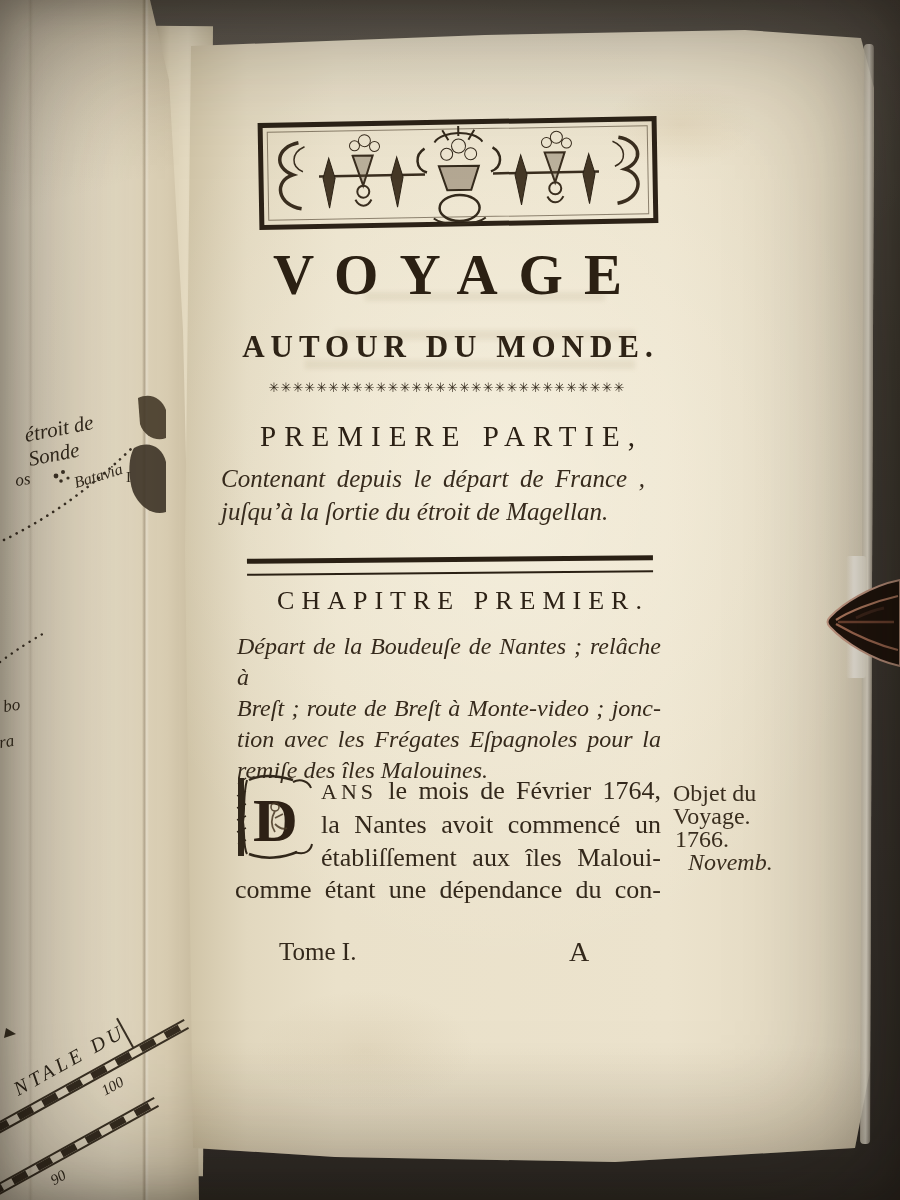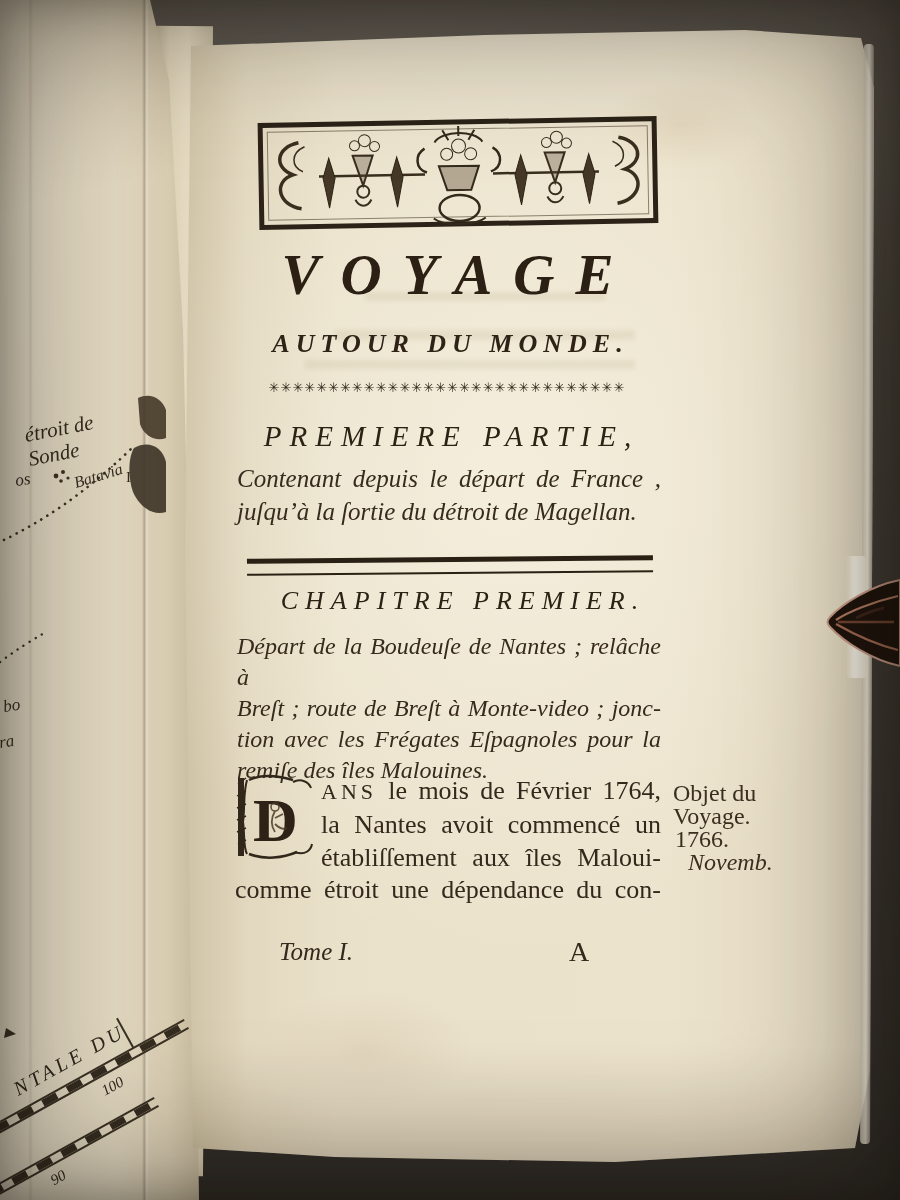--- a/index.html
+++ b/index.html
@@ -30,44 +30,44 @@
     clip-path:polygon(6px 16px,300px 5px,560px 0,676px 8px,689px 58px,685px 1040px,670px 1118px,430px 1132px,150px 1127px,8px 1118px,0 520px);
     background:
       radial-gradient(ellipse 520px 640px at 46% 40%, rgba(255,252,240,.45), transparent 75%),
       linear-gradient(90deg,#cfc3a6 0%,#e2d8bf 9%,#eae1ca 22%,#ece3cd 70%,#e3d9c1 92%,#d9cfb8 100%);
     box-shadow:10px 12px 26px rgba(15,10,6,.5);}
   .title-page .bottom-shade{position:absolute;left:0;bottom:0;width:100%;height:120px;
     background:linear-gradient(180deg,transparent,rgba(120,98,62,.18));}
   .stain{position:absolute;border-radius:50%;pointer-events:none;}
   .ghost{position:absolute;background:rgba(122,98,60,.09);filter:blur(2px);pointer-events:none;}
   .block{position:absolute;color:#33281b;}
-  .center{text-align:center;font-style:italic;}
+  .center{text-align:center;}
   .headpiece{position:absolute;left:72px;top:84px;width:404px;height:120px;transform:rotate(-1deg);}
   .main-title{left:52px;top:212px;width:421px;font-size:57px;letter-spacing:21px;color:#2b2013;
     font-weight:bold;text-indent:21px;}
-  .subtitle{left:42px;top:299px;width:441px;font-size:26px;letter-spacing:6px;color:#2e2316;font-weight:bold;text-indent:6px;}
+  .subtitle{left:42px;top:299px;width:441px;font-size:31px;letter-spacing:6px;color:#2e2316;font-weight:bold;text-indent:6px;}
   .fleuron-row{left:50px;top:350px;width:424px;font-family:"DejaVu Sans",sans-serif;
     font-size:13px;letter-spacing:1px;color:#2e2417;}
   .part-heading{left:52px;top:390px;width:421px;font-size:29px;letter-spacing:8px;color:#2c2115;text-indent:8px;}
-  .part-sub{left:52px;top:432px;width:424px;font-size:25px;line-height:33px;font-style:italic;color:#372b1d;}
+  .part-sub{left:36px;top:432px;width:424px;font-size:25px;line-height:33px;font-style:italic;color:#372b1d;}
   .just{text-align:justify;text-align-last:justify;}
   .rule{left:62px;top:527px;width:406px;height:10px;transform:rotate(-.5deg);
     border-top:5px solid #2a2014;border-bottom:2px solid #2a2014;}
   .chapter-heading{left:64px;top:556px;width:421px;font-size:26px;letter-spacing:7px;color:#2c2115;text-indent:7px;}
   .chapter-summary{left:52px;top:601px;width:424px;font-size:24px;line-height:31px;font-style:italic;color:#362a1c;}
   .chapter-summary .line{width:100%;}
   .drop-cap{position:absolute;left:50px;top:744px;width:78px;height:86px;}
   .para-indent{left:136px;top:744px;width:340px;font-size:26px;line-height:33px;color:#33281b;}
   .para-full{left:50px;top:843px;width:426px;font-size:26px;line-height:33px;color:#33281b;}
   .smallcaps{font-size:22px;letter-spacing:4px;}
   .margin-note{left:488px;top:752px;width:100px;font-size:24px;line-height:23px;color:#3a2e1f;}
   .margin-note .mline{white-space:nowrap;}
   .margin-note .mline:nth-child(3){margin-left:2px;}
   .margin-note .mline:nth-child(4){margin-left:15px;font-style:italic;}
-  .tome{left:94px;top:908px;width:120px;font-size:25px;font-style:italic;color:#33281b;}
+  .tome{left:94px;top:908px;width:120px;font-size:25px;color:#33281b;}
   .signature{left:384px;top:906px;width:40px;font-size:28px;color:#33281b;}
   
   .fore-edge{position:absolute;left:862px;top:44px;width:10px;height:1100px;z-index:4;
     transform:rotate(.2deg);border-radius:4px;
     background:linear-gradient(90deg,#cdc5b2,#efe9da 55%,#9c9486);opacity:.85;}
   .edge-glint{position:absolute;left:846px;top:556px;width:20px;height:122px;z-index:5;
     background:linear-gradient(90deg,rgba(246,242,232,.0),#f4efe3 40%,#e8e2d2);border-radius:3px;}
   .clasp{position:absolute;left:824px;top:572px;width:76px;height:100px;z-index:6;}
   .vignette{position:absolute;inset:0;z-index:9;pointer-events:none;
     box-shadow:inset 0 0 150px rgba(18,13,8,.55), inset 0 0 40px rgba(18,13,8,.30);}
@@ -181,21 +181,21 @@
         <path d="M176,104 C186,112 218,112 228,104" stroke-width="2"></path>
         <path d="M168,34 C158,40 158,54 170,58 M236,34 C246,40 246,54 234,58" stroke-width="2.5"></path>
       </g>
     </svg>
 
     <div class="block center main-title">VOYAGE</div>
     <div class="block center subtitle">AUTOUR DU MONDE.</div>
     <div class="block center fleuron-row">✳✳✳✳✳✳✳✳✳✳✳✳✳✳✳✳✳✳✳✳✳✳✳✳✳✳✳✳✳✳</div>
     <div class="block center part-heading">PREMIERE PARTIE,</div>
     <div class="block part-sub just" style="top:432px;">Contenant depuis le départ de France ,</div>
-    <div class="block part-sub" style="top:465px;">juſqu’à la ſortie du détroit de Magellan.</div>
+    <div class="block part-sub" style="top:465px;">juſqu’à la ſortie du étroit de Magellan.</div>
     <div class="block rule"></div>
     <div class="block center chapter-heading">CHAPITRE PREMIER.</div>
 
     <div class="block chapter-summary">
       <div class="line just">Départ de la Boudeuſe de Nantes ; relâche à</div>
       <div class="line just">Breſt ; route de Breſt à Monte-video ; jonc-</div>
       <div class="line just">tion avec les Frégates Eſpagnoles pour la</div>
       <div class="line">remiſe des îles Malouines.</div>
     </div>
 
@@ -213,21 +213,21 @@
         <path d="M40,37 C36,44 36,52 40,58 M40,44 L48,40 M40,50 C44,54 48,56 52,54" stroke-width="1.8"></path>
       </g>
     </svg>
 
     <div class="block para-indent">
       <div class="just"><span class="smallcaps">ANS</span> <span>le mois de Février 1764,</span></div>
       <div class="just">la Nantes avoit commencé un</div>
       <div class="just">établiſſement aux îles Maloui-</div>
     </div>
     <div class="block para-full">
-      <div class="just">comme étroit une dépendance du con-</div>
+      <div class="just">comme étant une dépendance du con-</div>
     </div>
 
     <div class="block margin-note">
       <div class="mline">Objet du</div>
       <div class="mline">Voyage.</div>
       <div class="mline">1766.</div>
       <div class="mline">Novemb.</div>
     </div>
 
     <div class="block tome">Tome I.</div>

